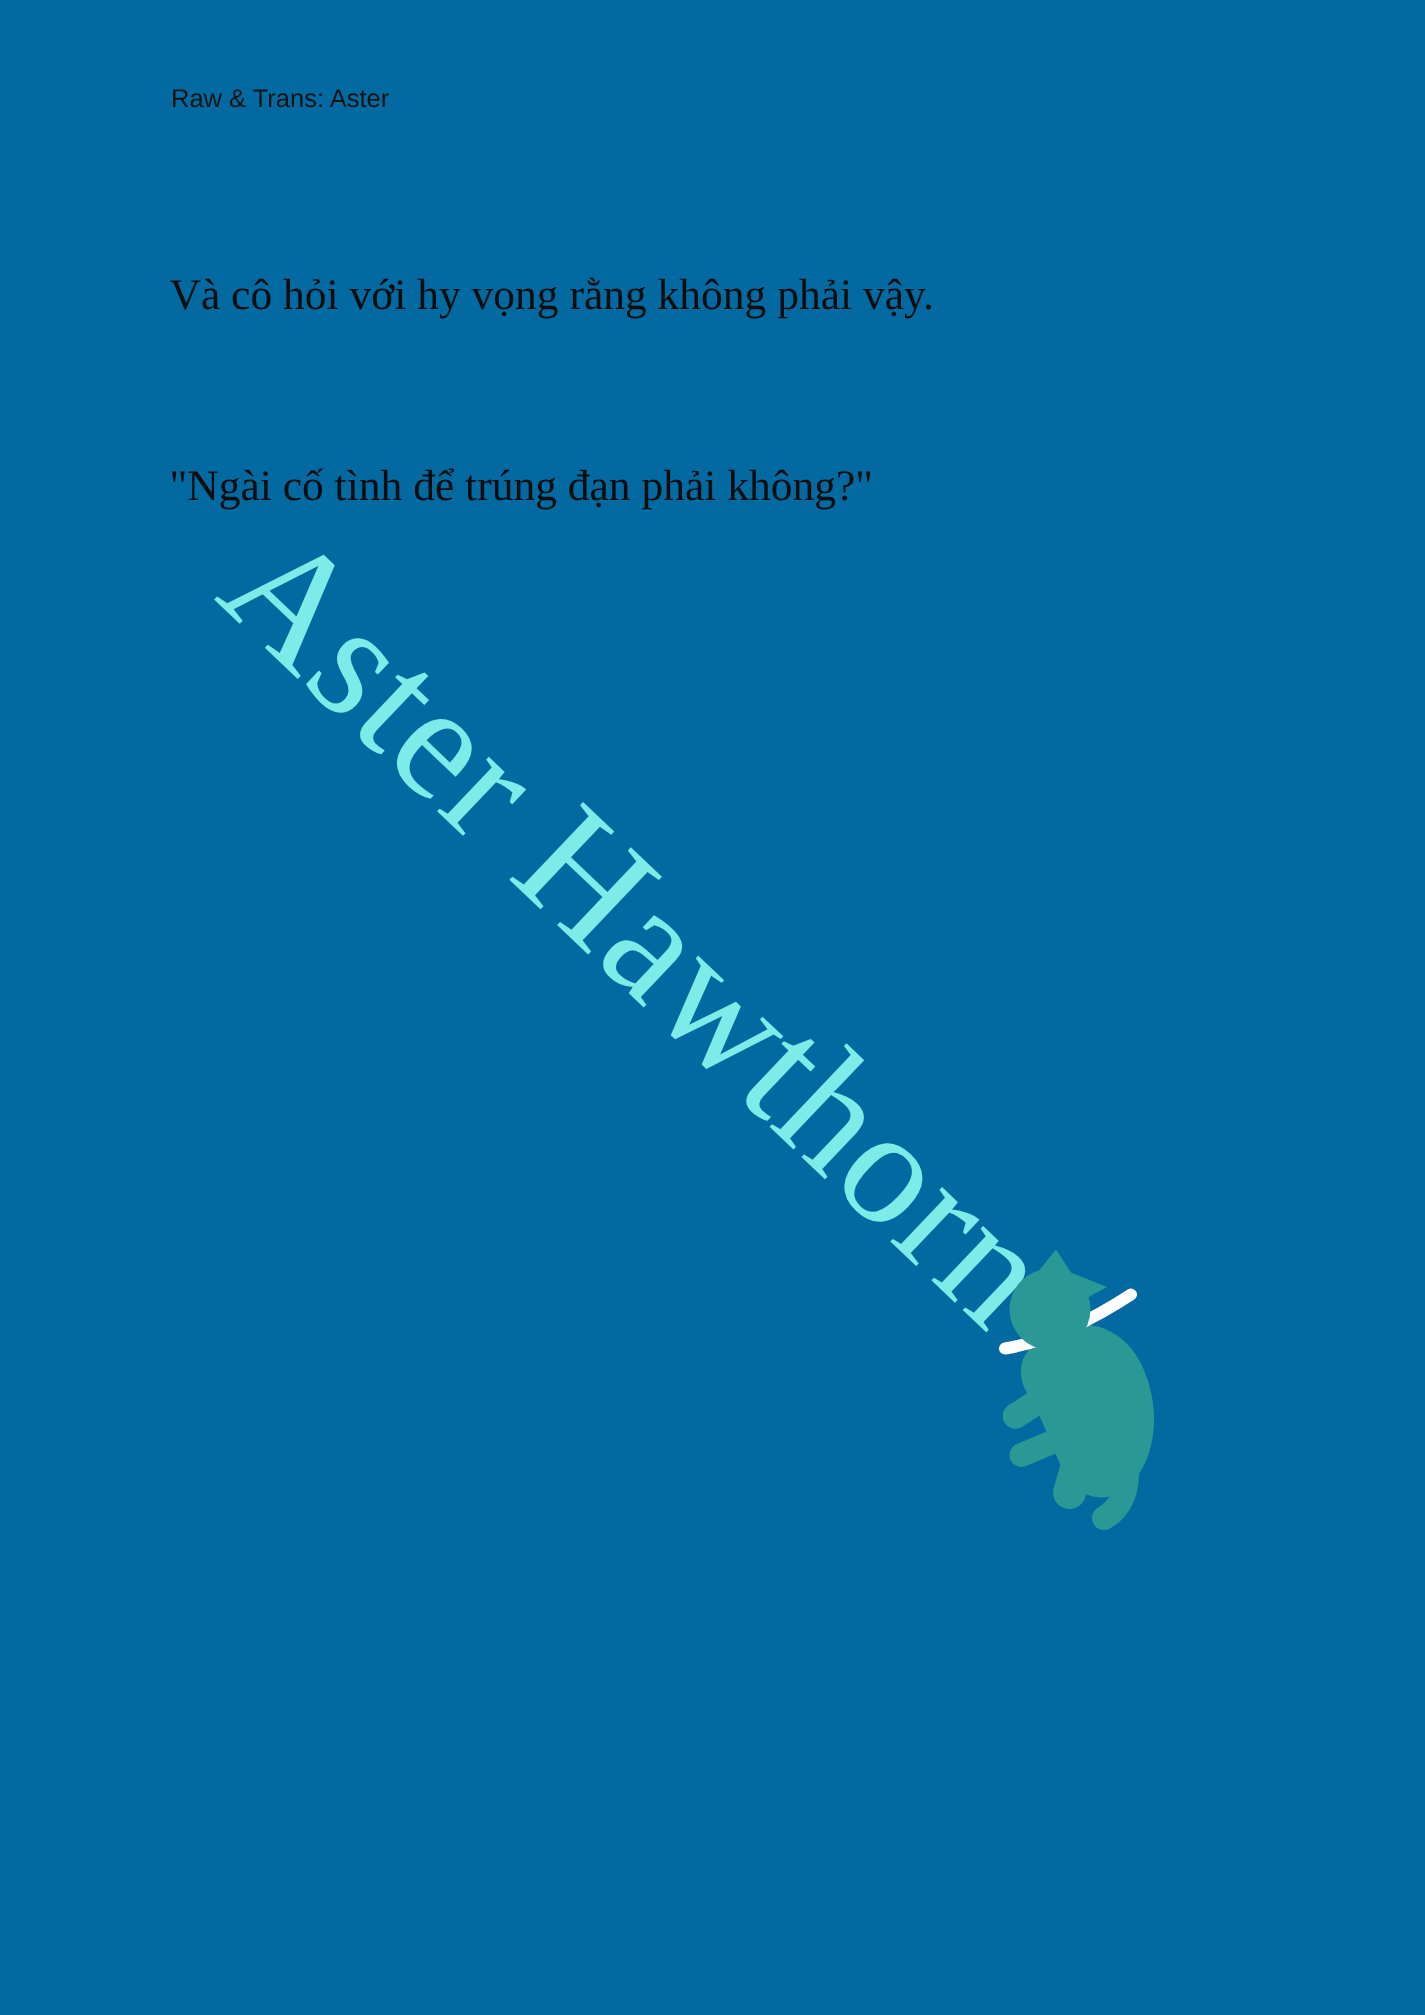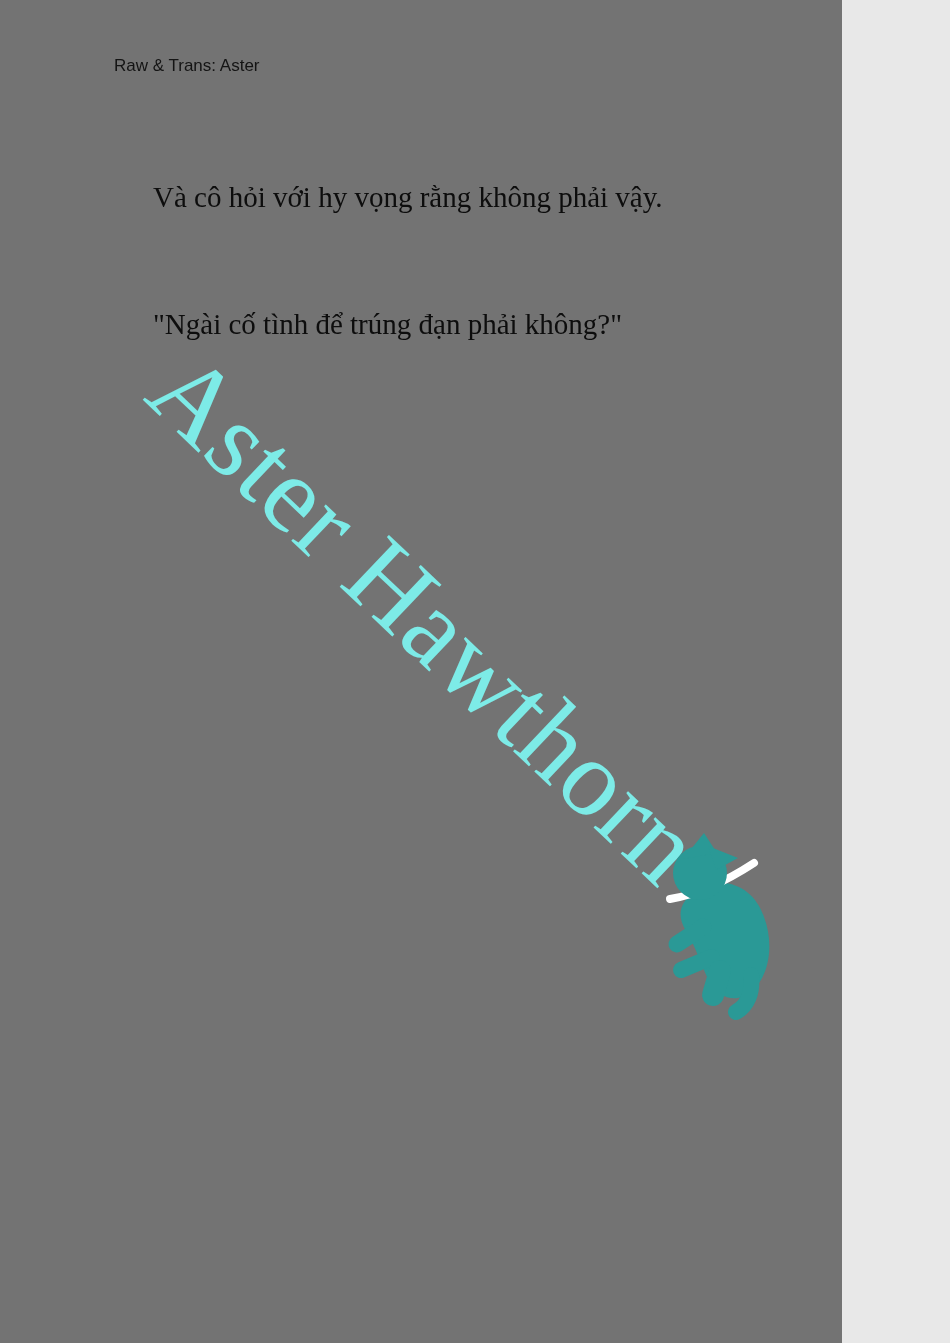--- a/index.html
+++ b/index.html
@@ -2,23 +2,23 @@
 <html><head>
 <meta charset="utf-8">
 <style>
   html, body {
     margin: 0;
     padding: 0;
     background: #e8e8e8;
   }
   .page {
     position: relative;
-    width: 842px;
+    width: 950px;
     height: 1343px;
-    background: #737373;
+    background: #0369a1;
     overflow: hidden;
     font-family: "Liberation Serif", "DejaVu Serif", serif;
     color: #0d0d0d;
   }
   .credit {
     position: absolute;
     left: 114px;
     top: 57px;
     font-family: "Liberation Sans", "DejaVu Sans", sans-serif;
     font-size: 17px;
@@ -26,21 +26,20 @@
     color: #141414;
     white-space: nowrap;
   }
   .para {
     position: absolute;
     left: 113px;
     font-size: 29px;
     line-height: 1;
     white-space: nowrap;
     color: #0d0d0d;
-    margin-left: 40px;
   }
   .para-1 { top: 183px; }
   .para-2 { top: 310px; }
   .end-marker {
     position: absolute;
     left: 0;
     right: 0;
     top: 434px;
     text-align: center;
     font-size: 35px;

